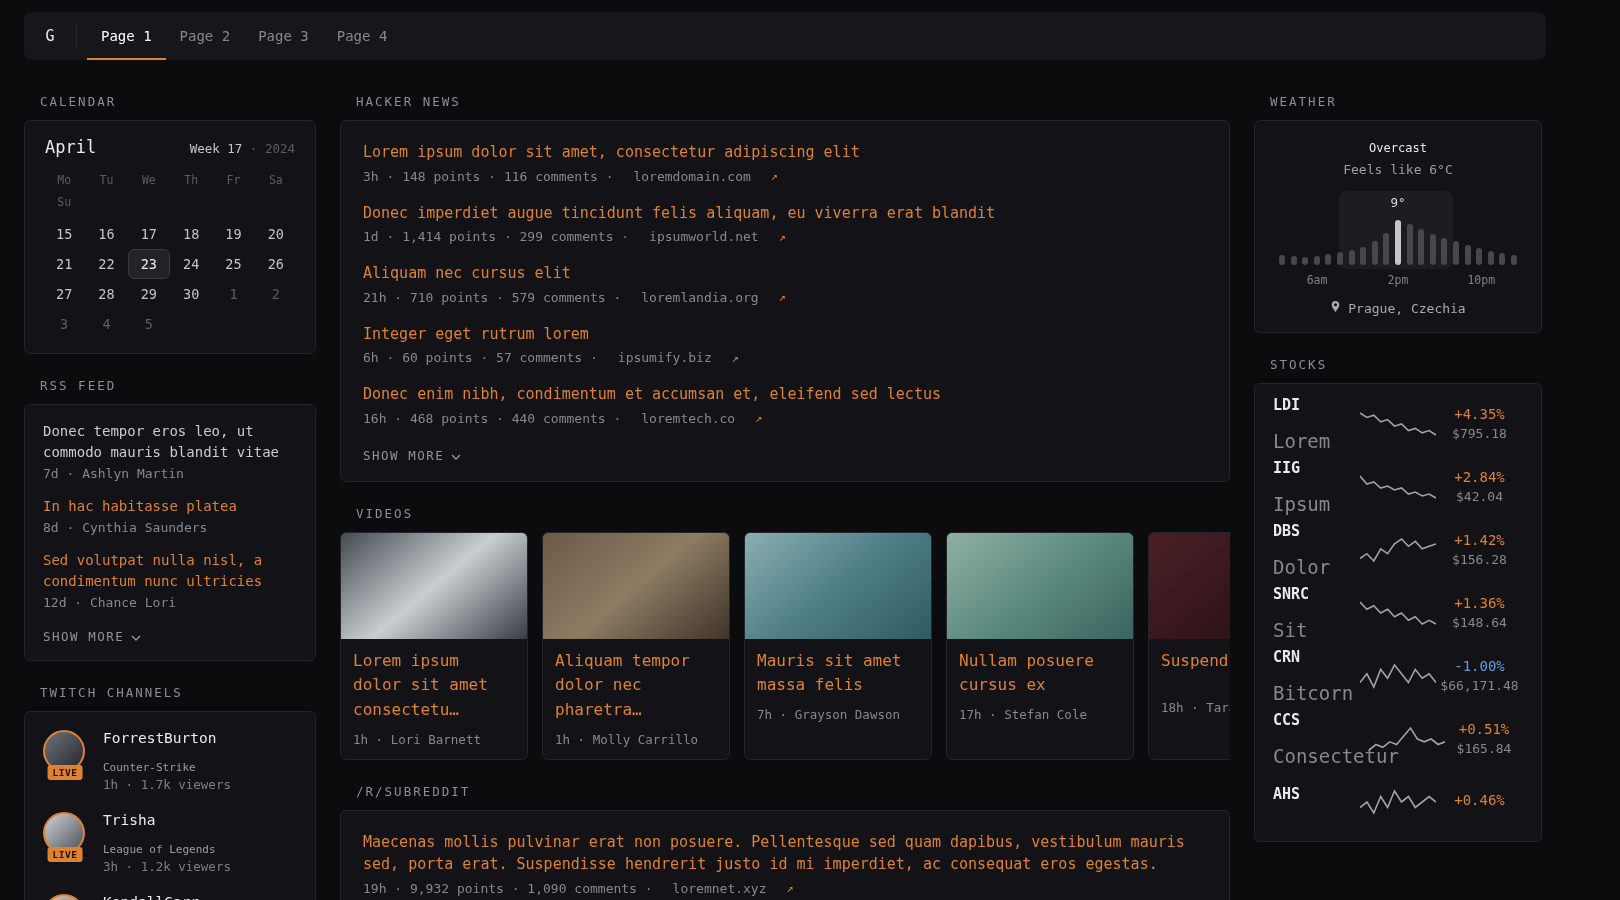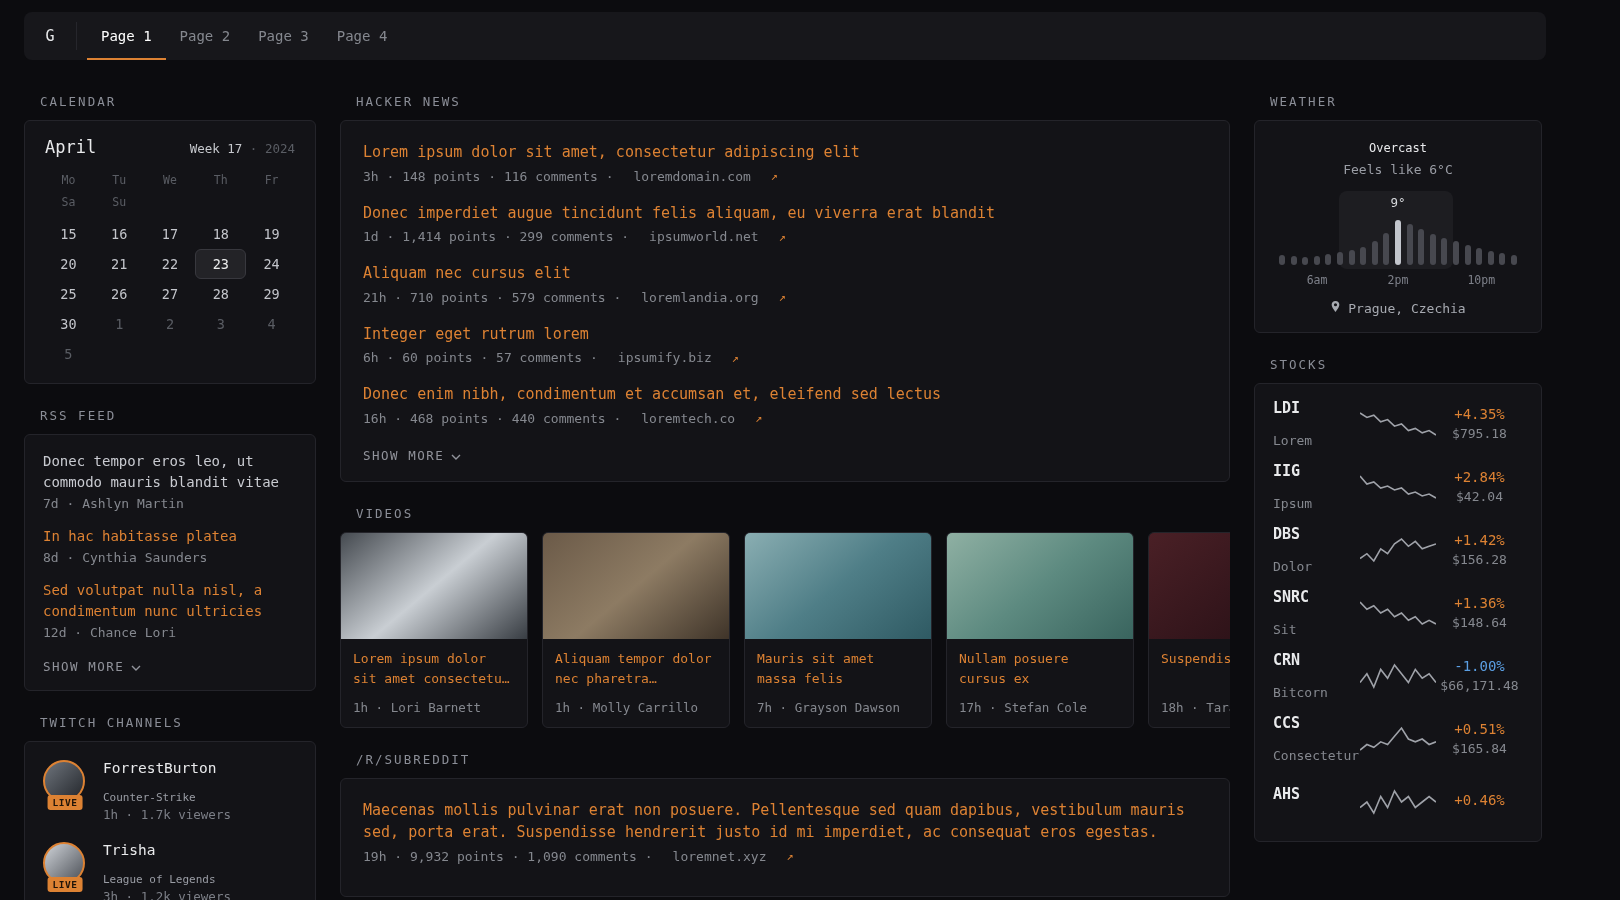--- a/index.html
+++ b/index.html
@@ -24,21 +24,21 @@
   .grid{display:grid;grid-template-columns:292px 890px 288px;column-gap:24px;align-items:start}
   .widget{margin-top:24px}
   .widget-title{font-size:12.5px;font-weight:normal;letter-spacing:2px;color:var(--head);
                 margin:0 0 11px 16px;text-transform:uppercase}
   .card{background:var(--card);border:1px solid var(--border);border-radius:6px}
   
   .calendar-card{padding:16px 18px 14px}
   .cal-head{display:flex;justify-content:space-between;align-items:baseline;padding:0 2px 12px}
   .cal-month{font-size:17px;color:var(--bright)}
   .cal-meta{font-size:12.5px}.cal-meta .strong{color:#c6c8cd}.cal-meta .soft{color:var(--dimmer)}
-  .cal-daynames,.cal-days{display:grid;grid-template-columns:repeat(5,1fr);text-align:center}
+  .cal-daynames,.cal-days{display:grid;grid-template-columns:repeat(6,1fr);text-align:center}
   .cal-daynames{margin-bottom:6px}
   .cal-dn{color:var(--dimmer);font-size:11.5px;padding:4px 0}
   .cal-day{color:#c3c5cb;font-size:13.5px;padding:6px 0;border:1px solid transparent;border-radius:6px}
   .cal-day[data-variant="outside"]{color:var(--dimmer)}
   .cal-day[data-variant="selected"]{background:#232327;border-color:#38383e;color:#eceded}
   
   .rss-card{padding:16px 18px 12px}
   .rss-item{margin-bottom:15px;cursor:pointer}
   .rss-title{font-size:14px;line-height:1.5}
   .rss-title[data-variant="muted"]{color:#c9cbd1}
@@ -62,21 +62,21 @@
   .hn-title{color:var(--accent);font-size:15px;line-height:1.5}
   .hn-meta{color:var(--dim);font-size:13px;margin-top:5px;display:flex;align-items:center;gap:20px}
   .hn-domain{color:var(--dim)}
   .ext-arrow{color:var(--accent);font-size:12px}
   
   .video-row{display:flex;gap:14px;overflow:hidden}
   .video-card{flex:0 0 188px;width:188px;background:var(--card);border:1px solid var(--border);
               border-radius:6px;overflow:hidden;cursor:pointer}
   .video-thumb{height:106px;background:#333}
   .video-body{padding:10px 12px 12px}
-  .video-title{color:var(--accent);font-size:13px;line-height:1.55;min-height:42px}
+  .video-title{color:var(--accent);font-size:16px;line-height:1.55;min-height:42px}
   .video-meta{color:var(--dim);font-size:12.5px;margin-top:9px}
   
   .weather-card{padding:20px 20px 16px;text-align:center}
   .w-cond{font-size:12px;color:var(--bright)}
   .w-feels{font-size:13px;color:#9a9da5;margin-top:7px}
   .w-chart{position:relative;height:68px;margin:20px 4px 0}
   .w-band{position:absolute;left:25%;width:48%;top:-6px;bottom:-4px;background:rgba(255,255,255,.045);border-radius:8px}
   .w-bars{position:absolute;left:0;right:0;bottom:0;height:48px;display:flex;
           justify-content:space-between;align-items:flex-end}
   .wbar{width:6px;border-radius:3px;background:#47484f}
@@ -85,21 +85,21 @@
   .w-axis{position:relative;height:15px;margin:8px 4px 0}
   .w-axis span{position:absolute;transform:translateX(-50%);font-size:11.5px;color:#7e818a}
   .w-axis .t0{left:16%}.w-axis .t1{left:50%}.w-axis .t2{left:85%}
   .w-loc{display:flex;align-items:center;justify-content:center;gap:7px;margin-top:12px;
          color:#a7aab1;font-size:13px}
   
   .stocks-card{padding:8px 18px}
   .stock-row{display:flex;align-items:center;height:63px}
   .stk-left{width:96px}
   .stk-sym{color:var(--bright);font-size:15px;font-weight:bold}
-  .stk-name{color:var(--dim);font-size:13px;margin-top:16px}
+  .stk-name{color:var(--dim);font-size:19px;margin-top:16px}
   .stk-spark{flex:1;display:flex;justify-content:center}
   .spark{stroke:#9fa2a9;fill:none;stroke-width:1.6}
   .stk-right{width:96px;text-align:center}
   .stk-change{font-size:14px;color:var(--accent)}
   .stk-change[data-trend="down"]{color:var(--blue)}
   .stk-price{color:var(--dim);font-size:13px;margin-top:4px}
 </style>
 </head>
 <body>
 

